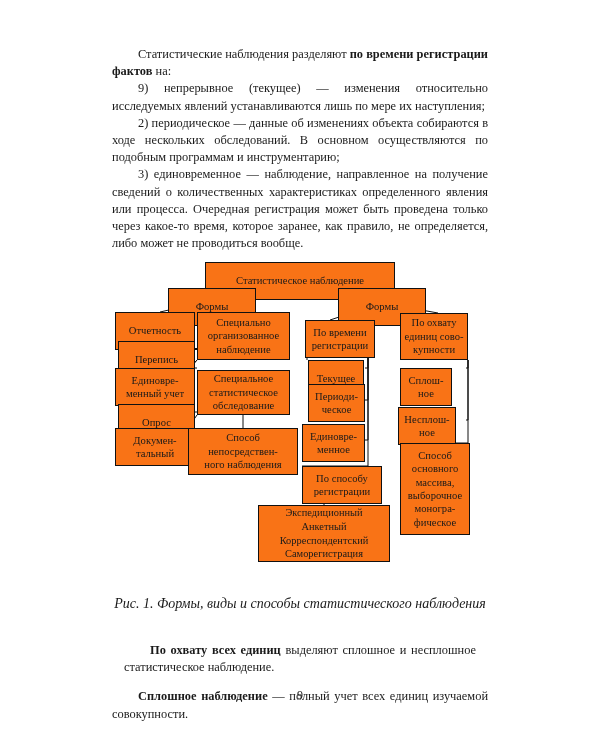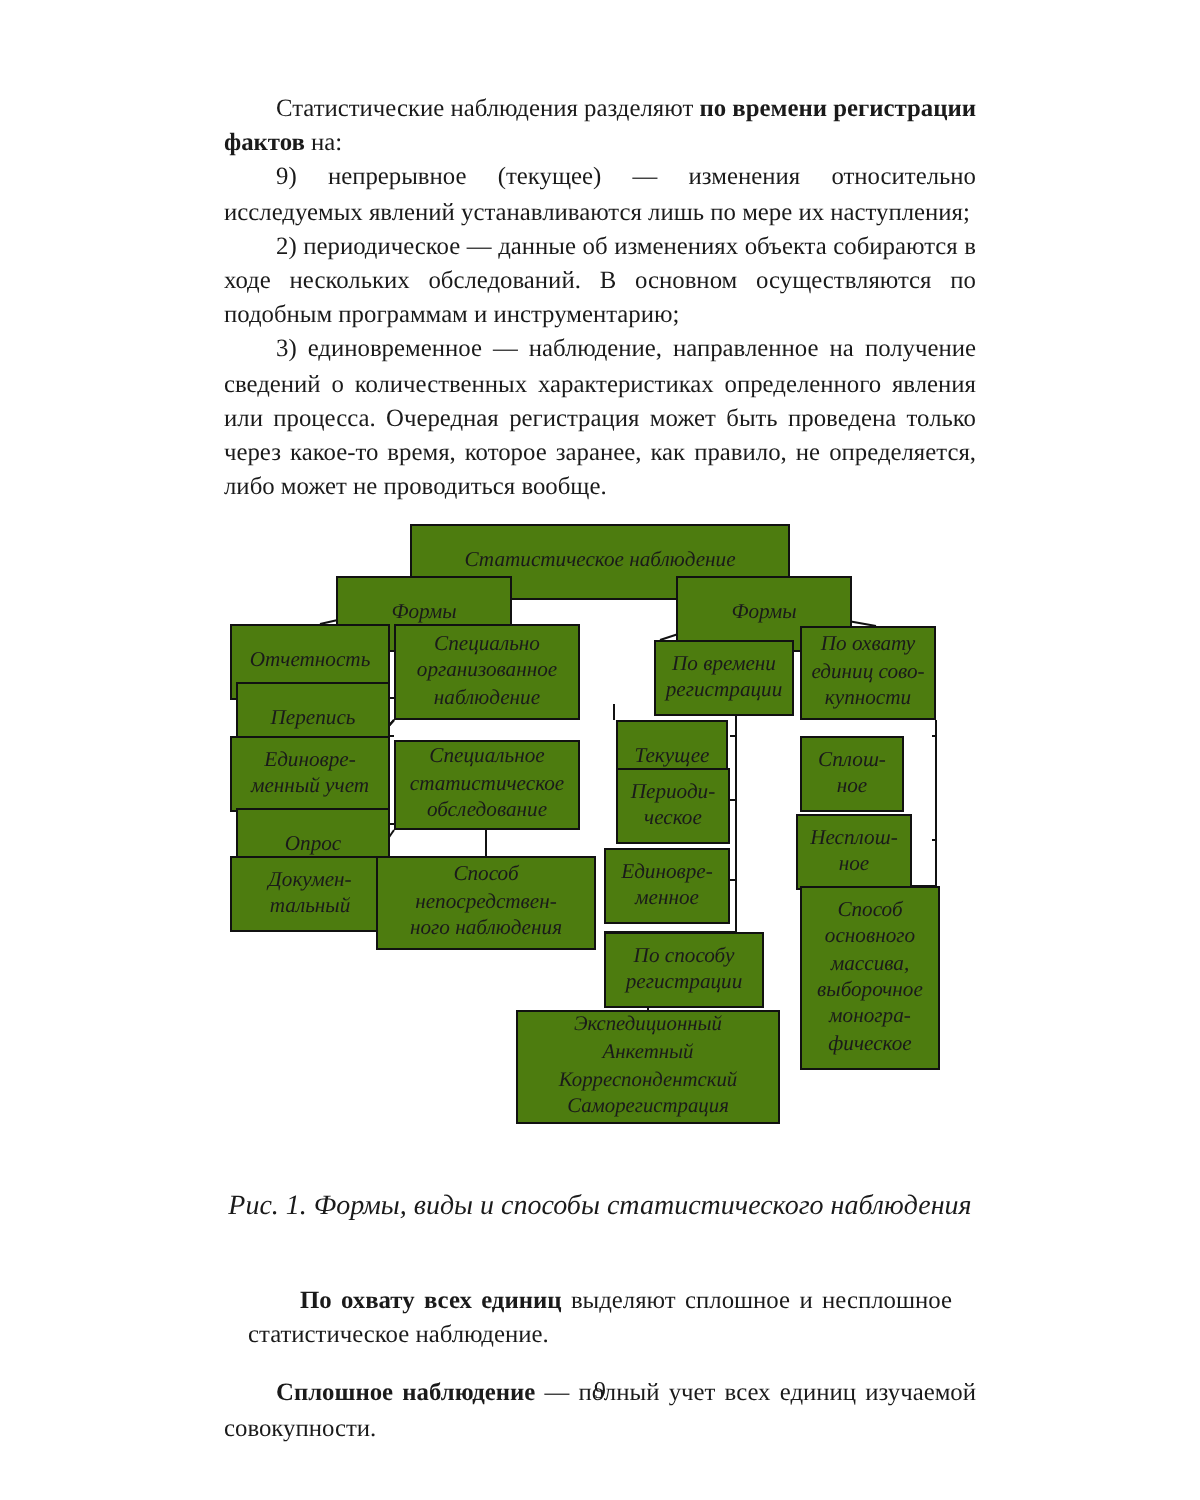--- a/index.html
+++ b/index.html
@@ -49,31 +49,30 @@
   .diagram{
     position:absolute;
     left:0;top:0;width:600px;height:750px;
     pointer-events:none;
   }
   .diagram svg{position:absolute;left:0;top:0;}
   .node{
     position:absolute;
     box-sizing:border-box;
     border:1px solid #111;
-    background:#4d7c0f;
+    background:#f97316;
     display:flex;
     align-items:center;
     justify-content:center;
     text-align:center;
     font-size:10.6px;
     line-height:13.4px;
     padding:18px 2px;
     pointer-events:auto;
     white-space:pre-line;
-    font-style:italic;
   }
 </style>
 </head>
 <body>
 
 <div class="page">
 
   <div class="textblock t-intro">
     <p class="p-ind" style="margin:0;"><span>Статистические наблюдения разделяют </span><b>по времени регистрации фактов</b><span> на:</span></p>
     <p class="p-ind" style="margin:0;">9)  непрерывное (текущее) — изменения относительно исследуемых явлений устанавливаются лишь по мере их наступления;</p>
@@ -158,21 +157,21 @@
     <div class="node" style="left:197px;top:312px;width:93px;height:48px;">Специально
 организованное
 наблюдение</div>
     <div class="node" style="left:197px;top:370px;width:93px;height:45px;">Специальное
 статистическое
 обследование</div>
     <div class="node" style="left:188px;top:428px;width:110px;height:47px;">Способ
 непосредствен-
 ного наблюдения</div>
 
-    <div class="node" style="left:305px;top:320px;width:70px;height:32px;margin-left:22px;">По времени
+    <div class="node" style="left:305px;top:320px;width:70px;height:32px;">По времени
 регистрации</div>
     <div class="node" style="left:308px;top:360px;width:56px;height:16px;">Текущее</div>
     <div class="node" style="left:308px;top:384px;width:57px;height:31px;">Периоди-
 ческое</div>
     <div class="node" style="left:302px;top:424px;width:63px;height:31px;">Единовре-
 менное</div>
     <div class="node" style="left:302px;top:466px;width:80px;height:34px;">По способу
 регистрации</div>
     <div class="node" style="left:258px;top:505px;width:132px;height:57px;font-size:10.4px;line-height:13.6px;">Экспедиционный
 Анкетный

